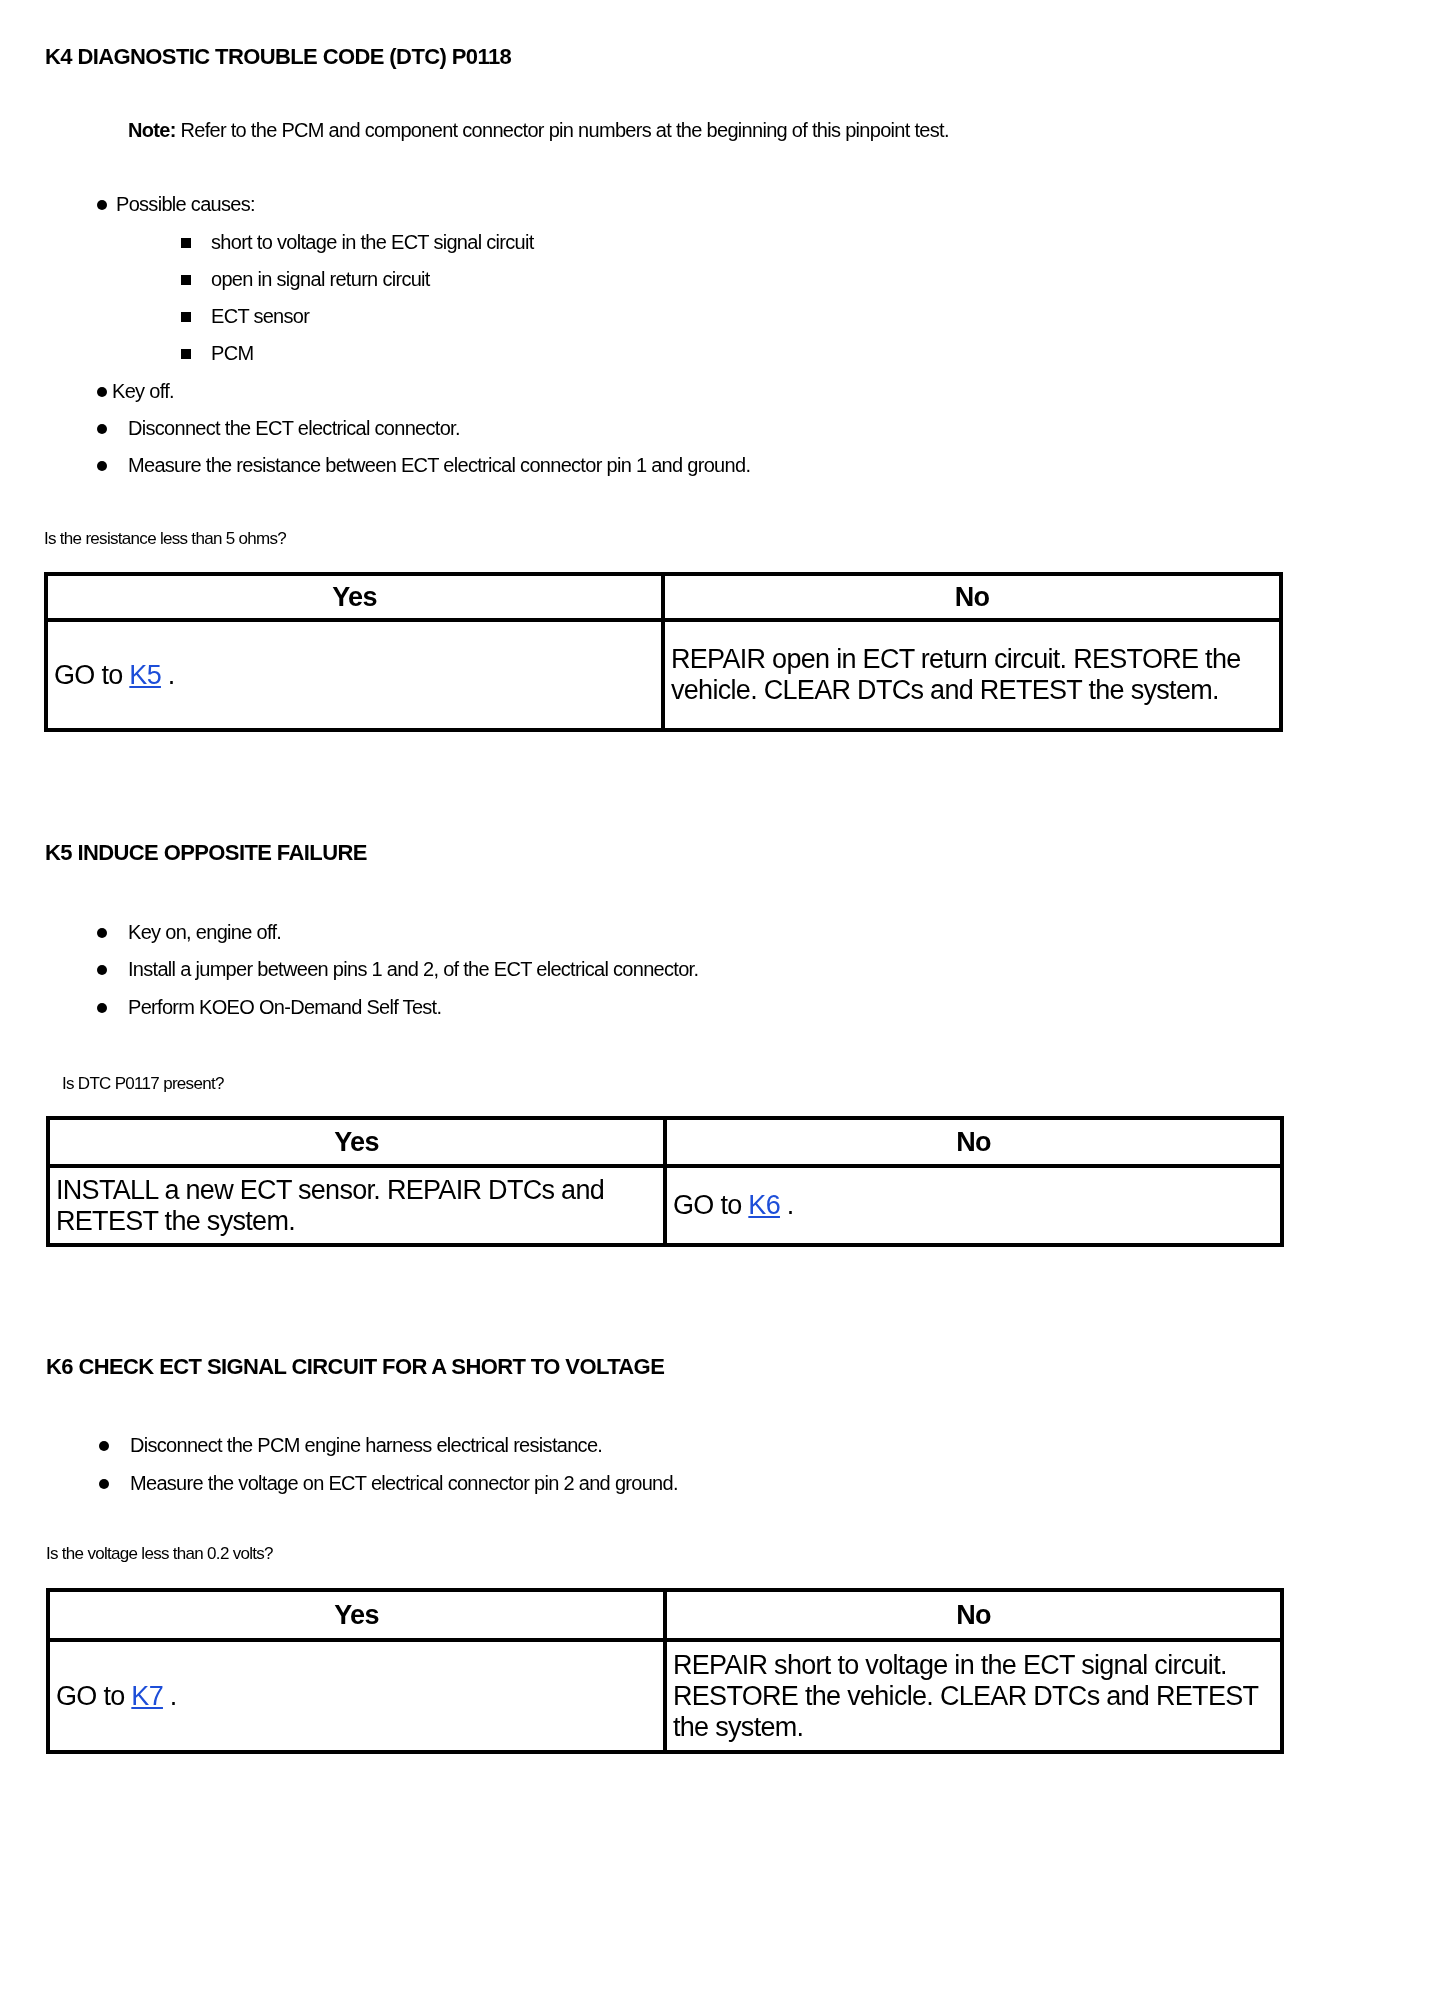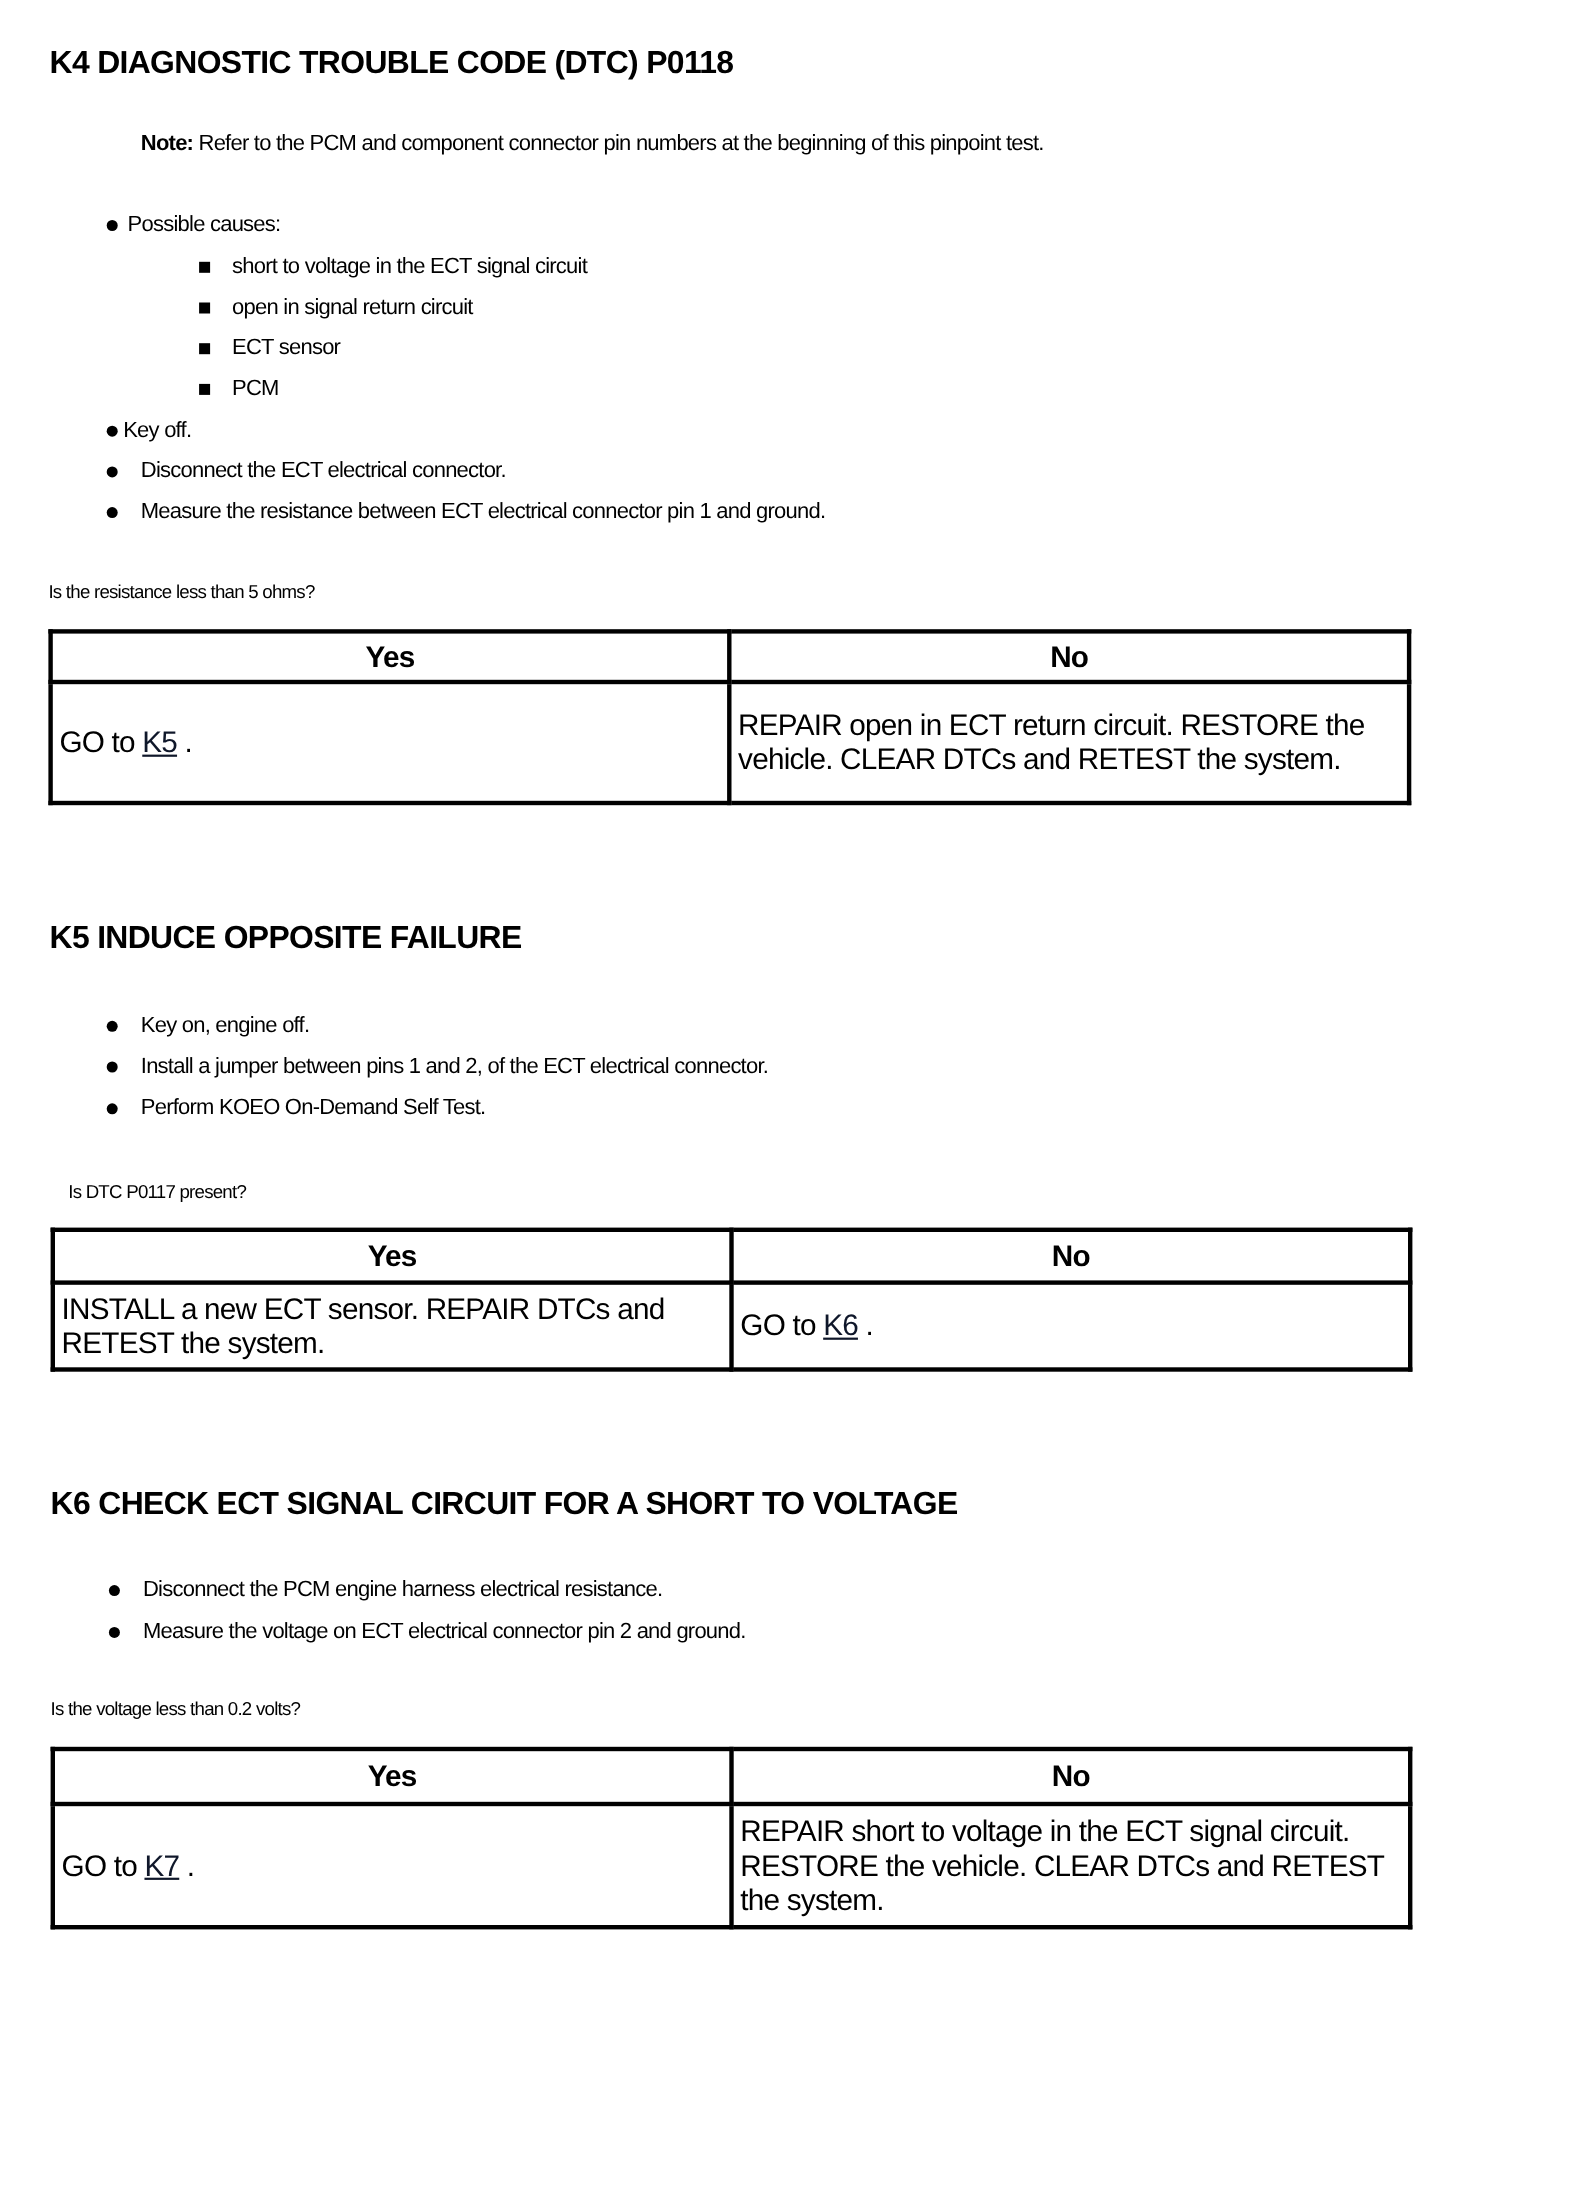--- a/index.html
+++ b/index.html
@@ -1,29 +1,29 @@
 <!DOCTYPE html>
 <html><head>
 <meta charset="utf-8">
 <style>
   html, body { margin: 0; padding: 0; background: #ffffff; }
   body { width: 1440px; height: 2000px; position: relative; overflow: hidden;
          font-family: "Liberation Sans", sans-serif; color: #000000; }
   .abs { position: absolute; white-space: nowrap; }
-  .h1 { font-weight: bold; font-size: 29px; letter-spacing: -0.6px; line-height: 34px; }
+  .h1 { font-weight: bold; font-size: 22px; letter-spacing: -0.6px; line-height: 34px; }
   .body-text { font-size: 20px; letter-spacing: -0.7px; line-height: 32px; }
   .note-label { font-weight: bold; }
   .q { font-weight: normal; font-size: 17px; letter-spacing: -0.7px; line-height: 30px; }
   .bullet { position: absolute; width: 10px; height: 10px; border-radius: 50%; background: #000; }
   .square { position: absolute; width: 10px; height: 10px; background: #000; }
   table.qt { position: absolute; border-collapse: collapse; table-layout: fixed; }
   table.qt th, table.qt td { border: 4px solid #000; padding: 0 6px; }
   table.qt th { font-size: 27px; font-weight: bold; letter-spacing: -0.7px; text-align: center; }
   table.qt td { font-size: 27px; letter-spacing: -0.7px; line-height: 31px; vertical-align: middle; white-space: normal; }
-  .link { text-decoration: underline; color: #0f172a; cursor: pointer; }
+  .link { text-decoration: underline; color: #1d4ed8; cursor: pointer; }
 </style>
 </head>
 <body>
 
 <div class="abs h1" style="left:45px; top:40px;">K4 DIAGNOSTIC TROUBLE CODE (DTC) P0118</div>
 
 <div class="abs body-text" style="left:128px; top:114px;"><span class="note-label">Note:</span><span> Refer to the PCM and component connector pin numbers at the beginning of this pinpoint test.</span></div>
 
 <span class="bullet" style="left:97px; top:200px;"></span>
 <div class="abs body-text" style="left:116px; top:188px;">Possible causes:</div>

